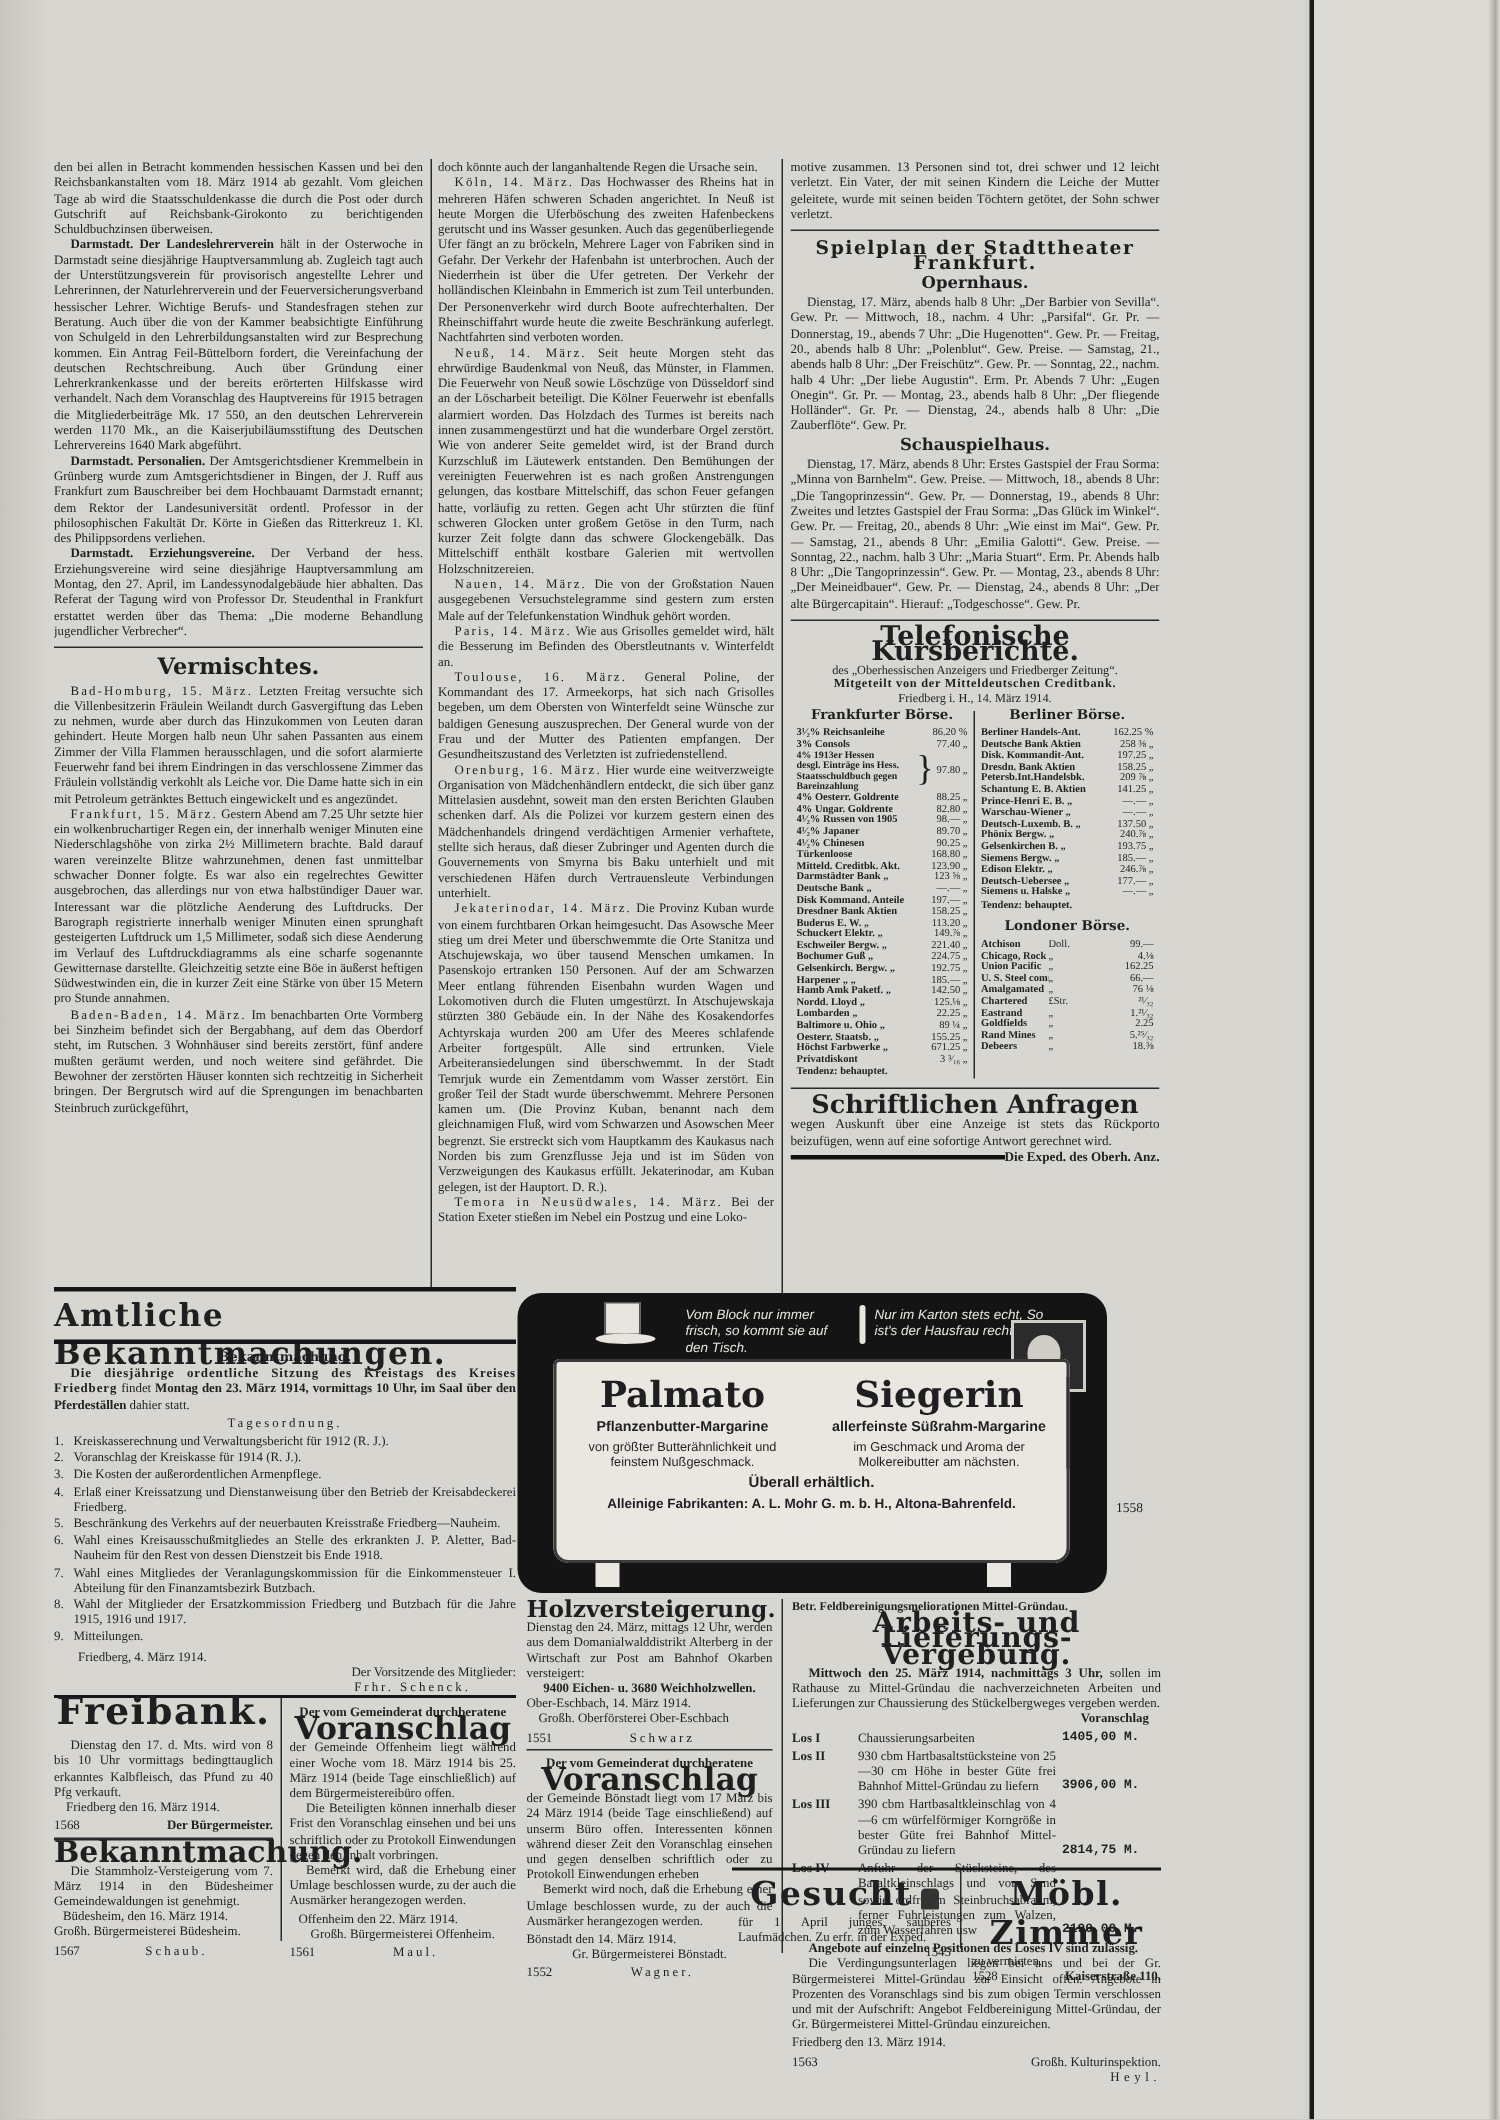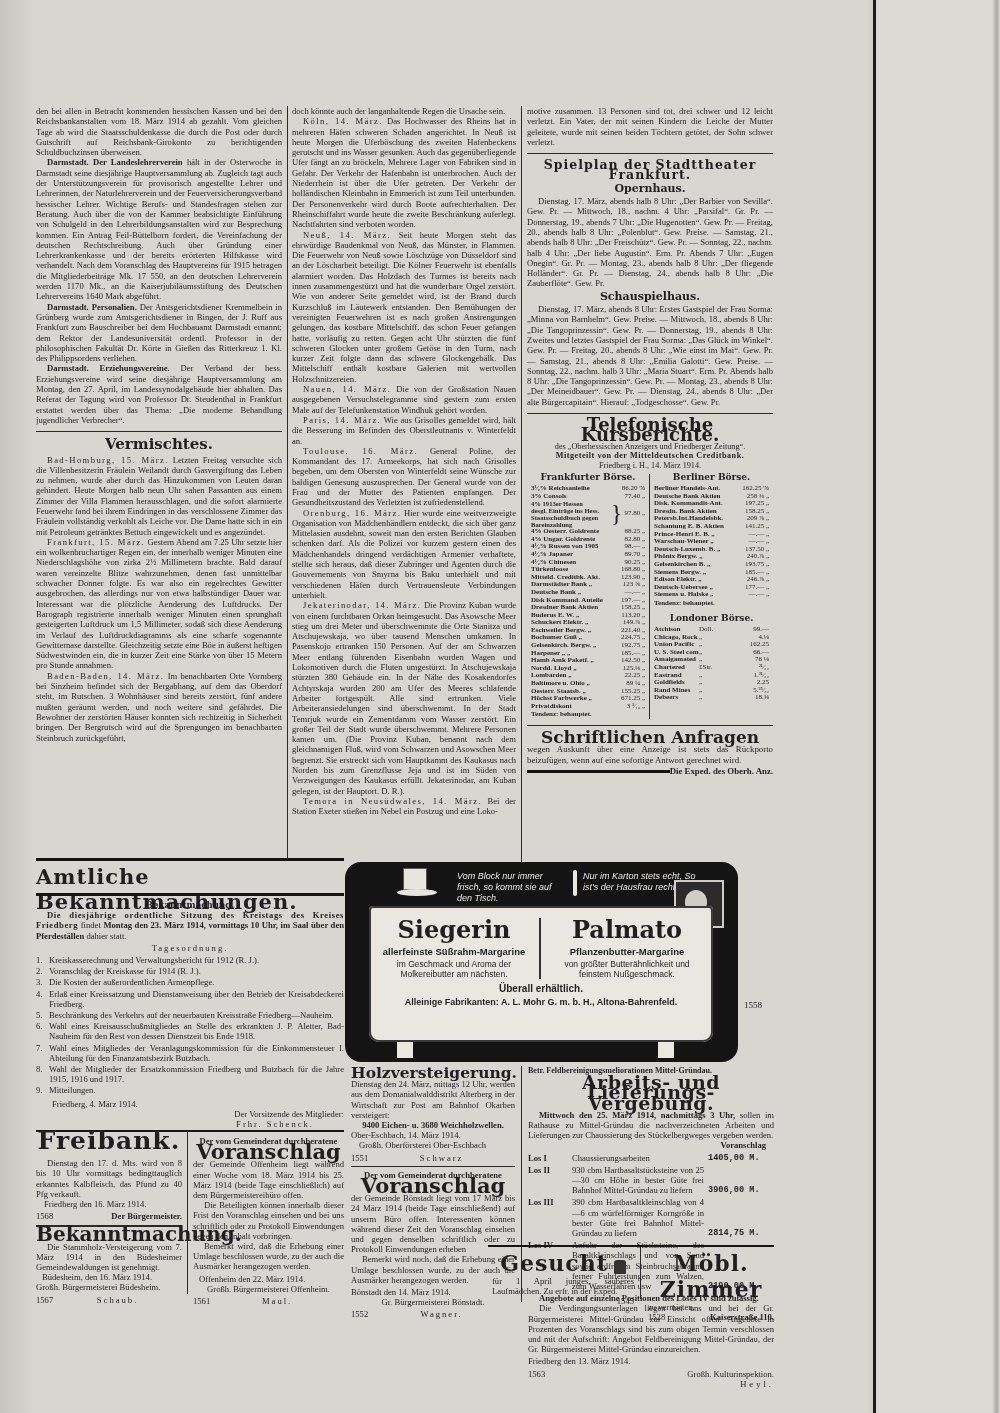--- a/index.html
+++ b/index.html
@@ -504,29 +504,29 @@
         <div class="plate"></div>
       </div>
     <div class="slogan sl1">Vom Block nur immer frisch, so kommt sie auf den Tisch.</div>
     <div class="slog-div"></div>
     <div class="slogan sl2">Nur im Karton stets echt, So ist's der Hausfrau recht.</div>
     <div class="carton-ico">
         <div class="face"></div>
       </div>
     <div class="cloth">
       <div class="brands">
+        <div class="bhalf">
+          <div class="brand">Palmato</div>
+          <div class="bl1">Pflanzenbutter-Margarine</div>
+          <div class="bl2">von größter Butterähnlichkeit und feinstem Nußgeschmack.</div>
+        </div>
         <div class="bhalf l">
           <div class="brand">Siegerin</div>
           <div class="bl1">allerfeinste Süßrahm-Margarine</div>
           <div class="bl2">im Geschmack und Aroma der Molkereibutter am nächsten.</div>
-        </div>
-        <div class="bhalf">
-          <div class="brand">Palmato</div>
-          <div class="bl1">Pflanzenbutter-Margarine</div>
-          <div class="bl2">von größter Butterähnlichkeit und feinstem Nußgeschmack.</div>
         </div>
       </div>
       <div class="avail">Überall erhältlich.</div>
       <div class="maker">Alleinige Fabrikanten: A. L. Mohr G. m. b. H., Altona-Bahrenfeld.</div>
     </div>
     <div class="leg l"></div>
     <div class="leg r"></div>
   </div>
   <div class="ad-num">1558</div>
 

